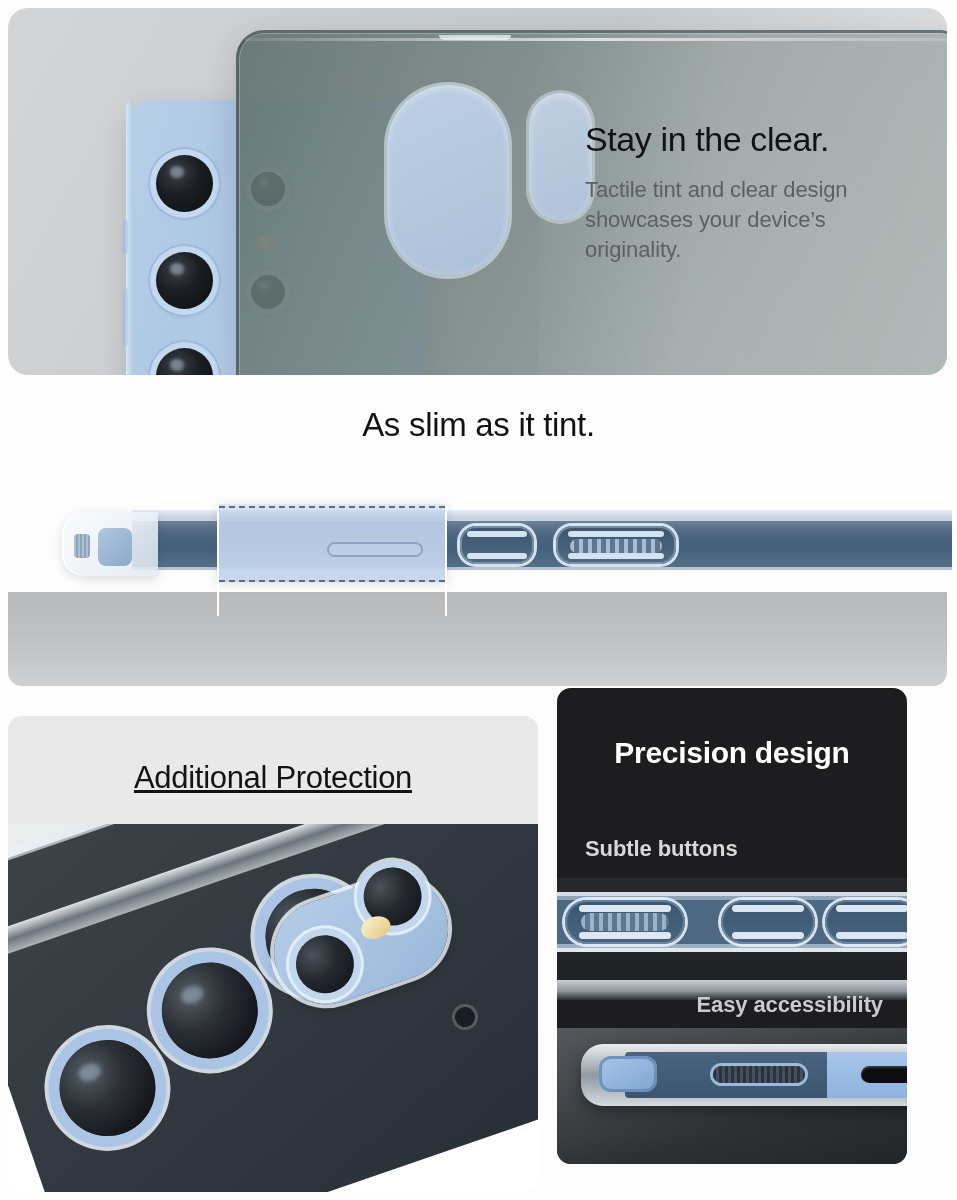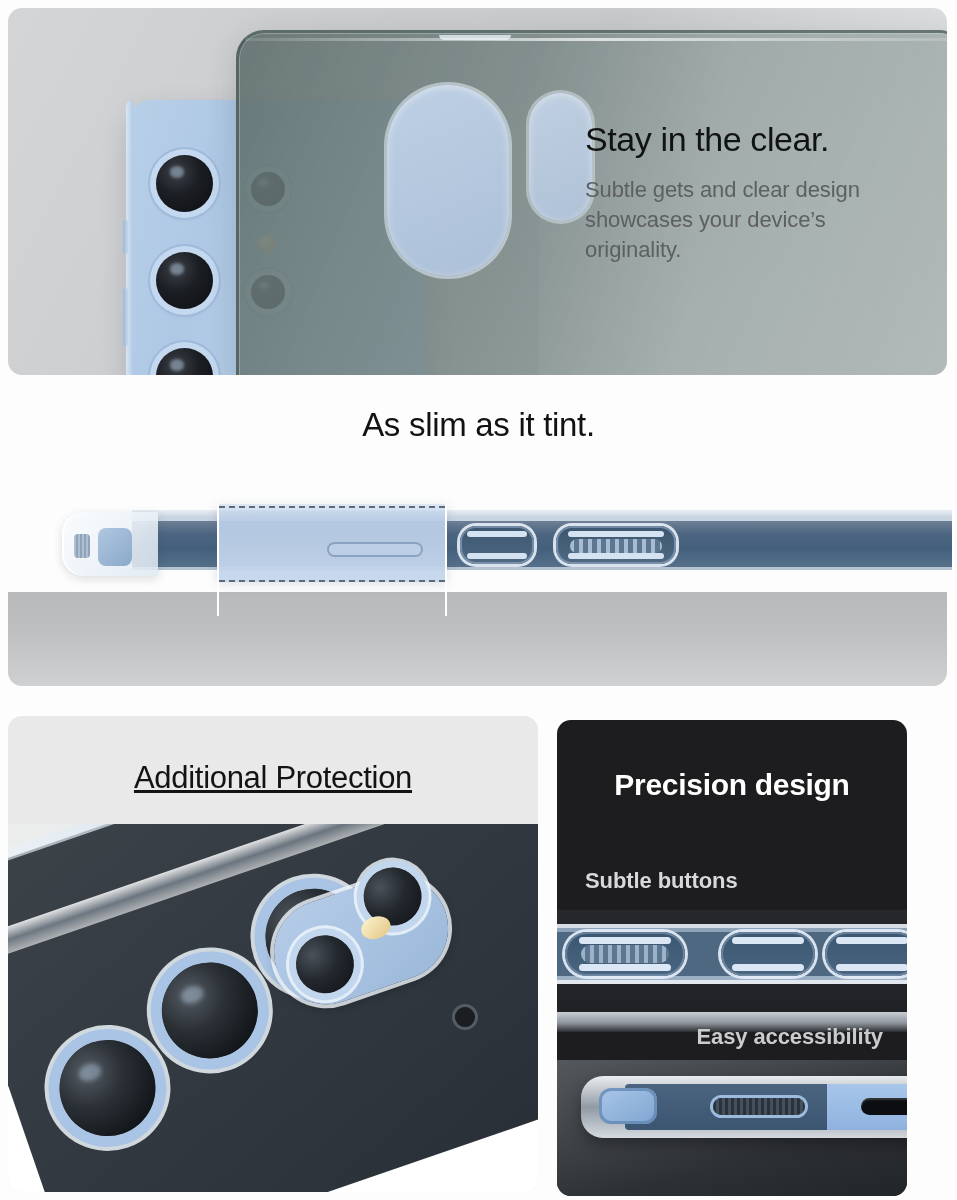--- a/index.html
+++ b/index.html
@@ -7,21 +7,21 @@
     width:957px; height:1200px;
     background:#ffffff;
     font-family:"Liberation Sans", sans-serif;
     overflow:hidden;
   }
   #page { position:relative; width:957px; height:1200px; background:#fdfdfd; }
 
   
   .panel-clear{
     position:absolute; left:8px; top:8px; width:939px; height:367px;
-    border-radius:14px; overflow:hidden;
+    border-radius:20px; overflow:hidden;
     background:linear-gradient(118deg,#d4d5d6 0%,#cccdcf 32%,#c9cacc 55%,#d9dadb 78%,#e4e5e6 100%);
   }
   .clear-copy{ position:absolute; left:577px; top:112px; width:340px; }
   .clear-title{
     font-size:34px; font-weight:400; color:#111214; letter-spacing:-0.4px;
     line-height:1.16; white-space:nowrap;
   }
   .clear-sub{
     margin-top:16px; font-size:22px; font-weight:400; color:#5d5f61;
     line-height:1.36; letter-spacing:-0.1px;
@@ -242,21 +242,21 @@
     transform:rotate(-19deg);
   }
   .case-lip{
     position:absolute; left:-40px; top:116px; width:660px; height:26px;
     transform:rotate(-19deg); transform-origin:left top; border-radius:13px;
     background:linear-gradient(180deg,rgba(255,255,255,.85),rgba(206,222,238,.35),rgba(255,255,255,.6));
   }
 
   
   .panel-precision{
-    position:absolute; left:557px; top:720px; width:350px; height:476px;
+    position:absolute; left:557px; top:688px; width:350px; height:476px;
     border-radius:14px; overflow:hidden; background:#1d1d1f;
   }
   .prec-title{
     position:absolute; top:48px; left:0; width:100%; text-align:center;
     font-size:30px; font-weight:700; color:#ffffff; letter-spacing:-0.3px;
   }
   .prec-label-1{
     position:absolute; top:148px; left:28px;
     font-size:22px; font-weight:700; color:#d7d8da; letter-spacing:-0.1px;
   }
@@ -354,21 +354,21 @@
     <div class="case-clear">
       <div class="rim-hl"></div>
       <div class="rim-notch"></div>
       <div class="case-sheen"></div>
       <div class="cut-pill"></div>
       <div class="cut-pill-sm"></div>
     </div>
 
     <div class="clear-copy">
       <h2 class="clear-title">Stay in the clear.</h2>
-      <p class="clear-sub">Subtle gets and clear design showcases your device’s originality.</p>
+      <p class="clear-sub">Tactile tint and clear design showcases your device’s originality.</p>
     </div>
   </section>
 
   <section class="panel-slim">
     <h2 class="slim-title">As slim as it tint.</h2>
 
     <div class="slim-shelf"></div>
 
     <div class="profile">
       <div class="prof-top-strip"></div>

